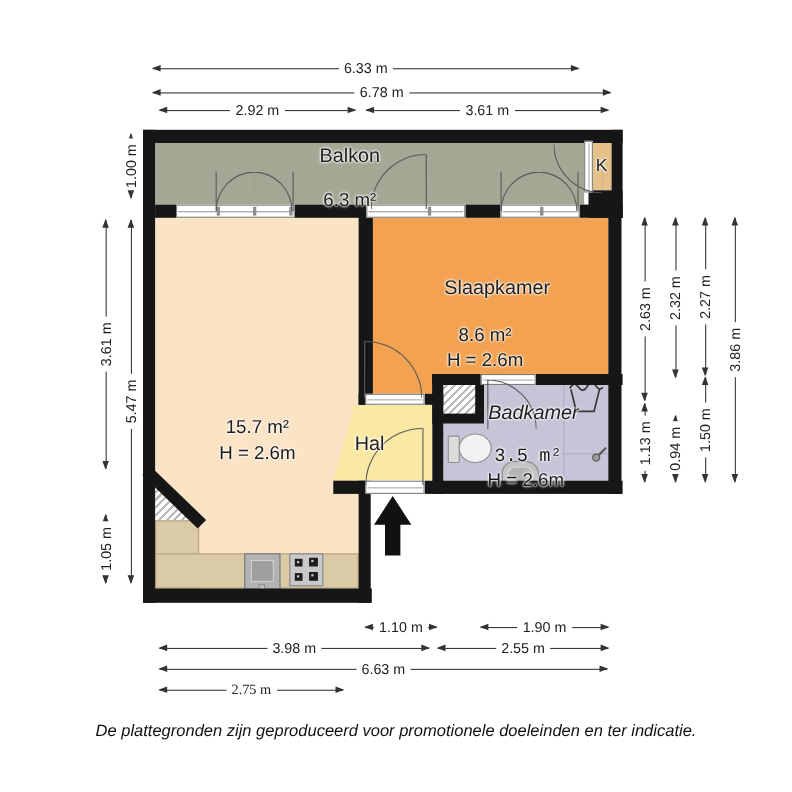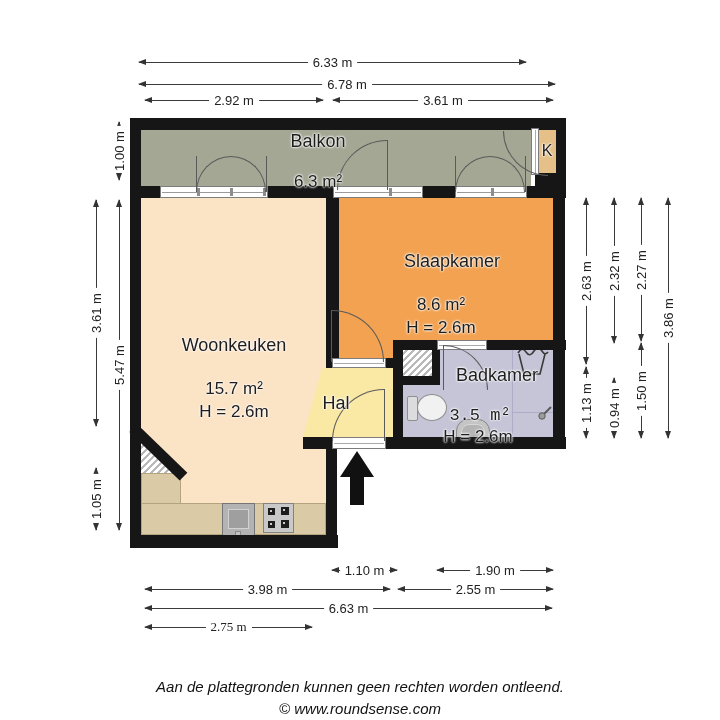--- a/index.html
+++ b/index.html
@@ -163,25 +163,24 @@
 
   <div class="abs" style="left:340px;top:451px;width:0;height:0;border-left:17px solid transparent;border-right:17px solid transparent;border-bottom:26px solid #111;"></div>
   <div class="abs" style="left:350px;top:476px;width:14px;height:29px;background:#111;"></div>
 
   <div class="rlabel rname" style="left:318px;top:132px;">Balkon</div>
   <div class="rlabel rarea" style="left:318px;top:154px;">6.3 m²</div>
   <div class="rlabel rname" style="left:547px;top:142px;font-size:16px;">K</div>
   <div class="rlabel rname" style="left:441px;top:252px;margin-left:11px;">Slaapkamer</div>
   <div class="rlabel rarea" style="left:441px;top:277px;">8.6 m²</div>
   <div class="rlabel rarea" style="left:441px;top:300px;">H = 2.6m</div>
-  <div class="rlabel rname" style="left:234px;top:336px;">Woonkeuken</div>
   <div class="rlabel rarea" style="left:234px;top:361px;">15.7 m²</div>
   <div class="rlabel rarea" style="left:234px;top:384px;">H = 2.6m</div>
   <div class="rlabel rname" style="left:336px;top:394px;">Hal</div>
-  <div class="rlabel rname" style="left:497px;top:366px;">Badkamer</div>
+  <div class="rlabel rname" style="left:485px;top:366px;font-style:italic;">Badkamer</div>
   <div class="rlabel rarea" style="left:480px;top:388px;font-family:Liberation Mono, monospace;">3.5 m²</div>
   <div class="rlabel rarea" style="left:478px;top:409px;">H = 2.6m</div>
 
   <div class="dim-h" style="left:139px;top:62px;width:387px;">
     <span class="dlabel">6.33 m</span>
     </div>
   <div class="dim-h" style="left:139px;top:84px;width:416px;">
     <span class="dlabel">6.78 m</span>
     </div>
   <div class="dim-h" style="left:145px;top:100px;width:178px;">
@@ -238,16 +237,15 @@
   <div class="dim-h" style="left:398px;top:589px;width:155px;">
     <span class="dlabel">2.55 m</span>
     </div>
   <div class="dim-h" style="left:145px;top:608px;width:407px;">
     <span class="dlabel">6.63 m</span>
     </div>
   <div class="dim-h" style="left:145px;top:627px;width:167px;font-family:Liberation Serif, serif;">
     <span class="dlabel">2.75 m</span>
     </div>
 
-  <div class="footer-line" style="top:678px;">Aan de plattegronden kunnen geen rechten worden ontleend.</div>
-  <div class="footer-line" style="top:700px;">© www.roundsense.com</div>
+  <div class="footer-line" style="top:656px;">De plattegronden zijn geproduceerd voor promotionele doeleinden en ter indicatie.</div>
 
 </div>
 
 </body></html>

